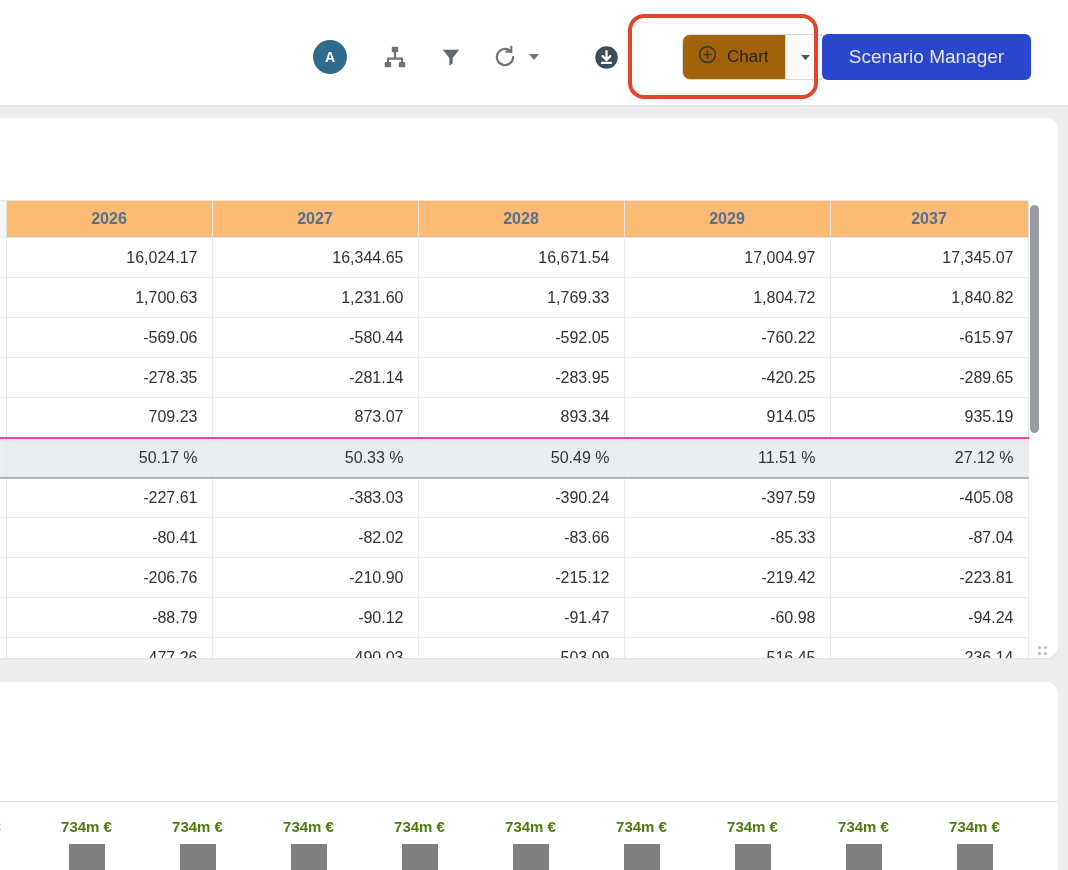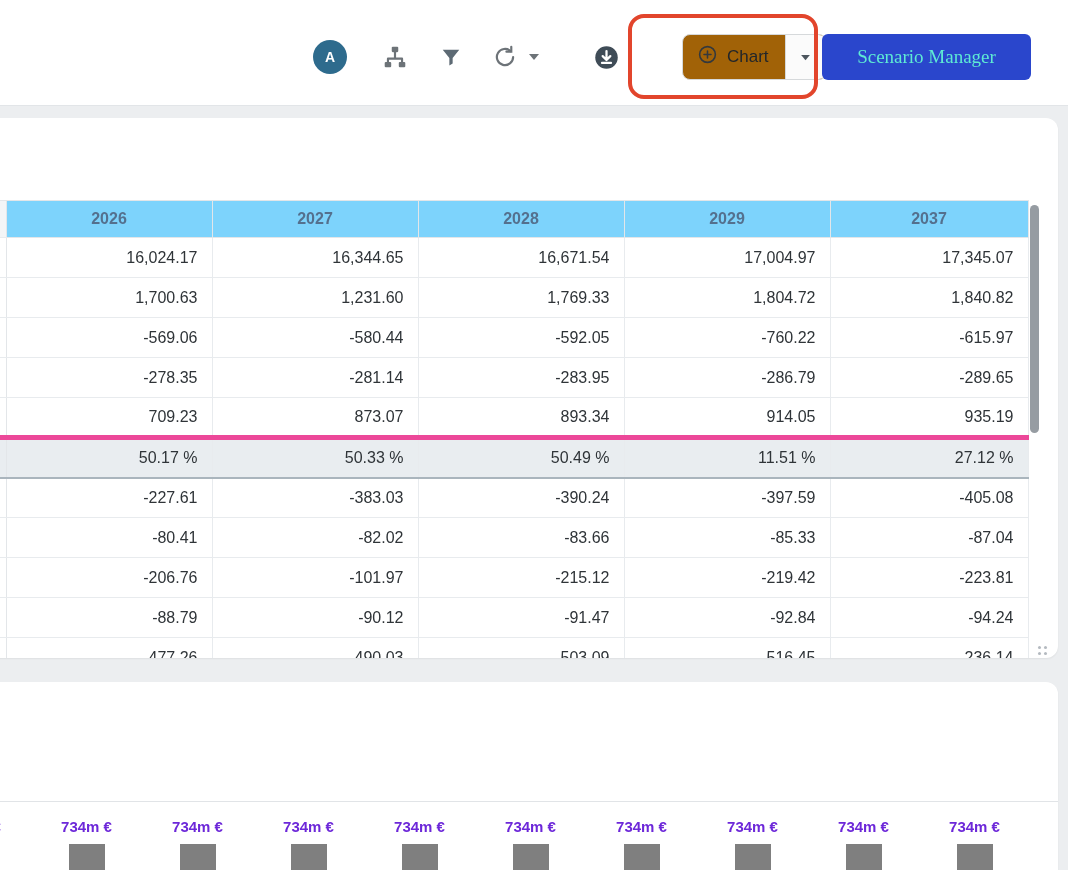--- a/index.html
+++ b/index.html
@@ -39,22 +39,22 @@
     display: flex; align-items: center; gap: 9px;
     padding: 0 16px 0 14px; cursor: pointer;
     font-size: 17px; color: #22262a;
   }
   .chart-split-caret {
     width: 41px; display: flex; align-items: center; justify-content: center;
     border-left: 1px solid #d6d9db; cursor: pointer; background: #fbfbfb;
   }
   .scenario-btn {
     position: absolute; left: 822px; top: 34px; width: 209px; height: 46px;
-    background: #2a46cc; color: #5eead4; border: none; border-radius: 6px;
-    font-size: 19px; font-family: Liberation Serif, serif; cursor: pointer;
+    background: #2a46cc; color: #e5e5e5; border: none; border-radius: 6px;
+    font-size: 19px; font-family: Liberation Sans, sans-serif; cursor: pointer;
     display: flex; align-items: center; justify-content: center;
   }
   .annotation-box {
     position: absolute; left: 628px; top: 14px; width: 190px; height: 85px;
     border: 4px solid #e2452c; border-radius: 16px; pointer-events: none; z-index: 10;
   }
 
   
   .card {
     position: absolute; background: #ffffff; border-radius: 12px;
@@ -64,37 +64,37 @@
 
   table.grid {
     position: absolute; top: 82px; left: 0; width: 1276px;
     border-collapse: collapse; table-layout: fixed;
     font-size: 16px;
   }
   table.grid col.c-label { width: 254px; }
   table.grid col.c-year  { width: 206px; }
   table.grid col.c-last  { width: 198px; }
   table.grid th {
-    height: 37px; background: #7dd3fc; color: #54708e; font-weight: bold;
+    height: 37px; background: #fdba74; color: #54708e; font-weight: bold;
     font-size: 16px; text-align: center;
     border: 1px solid #e3e6e9;
   }
   table.grid td {
     height: 40px; text-align: right; padding-right: 14px; color: #2f3438;
     border-right: 1px solid #e8ebee; border-bottom: 1px solid #e8ebee;
     background: #ffffff; white-space: nowrap;
   }
   table.grid td.label-col, table.grid th.label-col {
     background: #ffffff; border-left: none; border-bottom: 1px solid #e8ebee;
     border-right: 1px solid #e3e6e9;
   }
   table.grid th.label-col { background: #f3f5f7; }
   table.grid tr.pct td {
     background: #e9edf0;
-    border-top: 5px solid #ec4899; border-bottom: 2px solid #aab5bd;
+    border-top: 2px solid #ec4899; border-bottom: 2px solid #aab5bd;
   }
 
   .vscrollbar-thumb {
     position: absolute; left: 1278px; top: 87px; width: 9px; height: 228px;
     background: #969ca2; border-radius: 4.5px; cursor: pointer;
   }
   .resize-dots {
     position: absolute; left: 1286px; top: 528px; width: 3px; height: 3px;
     background: #b4bac0; border-radius: 50%;
     box-shadow: 6px 0 0 #b4bac0, 0 6px 0 #b4bac0, 6px 6px 0 #b4bac0;
@@ -103,21 +103,21 @@
 
   
   .card-chart { left: -248px; top: 682px; width: 1306px; height: 300px; }
   .axis-line { position: absolute; left: 0; right: 0; top: 119px; height: 1px; background: #e1e4e7; }
 
   .bar-chart {
     position: absolute; left: -80px; top: 818px; width: 1110px;
     display: flex; z-index: 5;
   }
   .bar-group { width: 111px; display: flex; flex-direction: column; align-items: center; }
-  .bar-label { font-size: 15px; font-weight: bold; color: #6d28d9; height: 22px; white-space: nowrap; }
+  .bar-label { font-size: 15px; font-weight: bold; color: #4d7c0f; height: 22px; white-space: nowrap; }
   .bar { width: 36px; height: 52px; margin-top: 4px; background: #7f7f7f; }
 </style>
 </head>
 <body>
 
 <div class="topbar">
 
   <div class="avatar">
     <span>A</span>
   </div>
@@ -224,21 +224,21 @@
           <td>-580.44</td>
           <td>-592.05</td>
           <td>-760.22</td>
           <td>-615.97</td>
         </tr>
         <tr>
           <td class="label-col"></td>
           <td>-278.35</td>
           <td>-281.14</td>
           <td>-283.95</td>
-          <td>-286.79</td>
+          <td>-420.25</td>
           <td>-289.65</td>
         </tr>
         <tr>
           <td class="label-col"></td>
           <td>709.23</td>
           <td>873.07</td>
           <td>893.34</td>
           <td>914.05</td>
           <td>935.19</td>
         </tr>
@@ -262,31 +262,31 @@
           <td class="label-col"></td>
           <td>-80.41</td>
           <td>-82.02</td>
           <td>-83.66</td>
           <td>-85.33</td>
           <td>-87.04</td>
         </tr>
         <tr>
           <td class="label-col"></td>
           <td>-206.76</td>
-          <td>-101.97</td>
+          <td>-210.90</td>
           <td>-215.12</td>
           <td>-219.42</td>
           <td>-223.81</td>
         </tr>
         <tr>
           <td class="label-col"></td>
           <td>-88.79</td>
           <td>-90.12</td>
           <td>-91.47</td>
-          <td>-92.84</td>
+          <td>-60.98</td>
           <td>-94.24</td>
         </tr>
         <tr>
           <td class="label-col"></td>
           <td>477.26</td>
           <td>490.03</td>
           <td>503.09</td>
           <td>516.45</td>
           <td>236.14</td>
         </tr>

